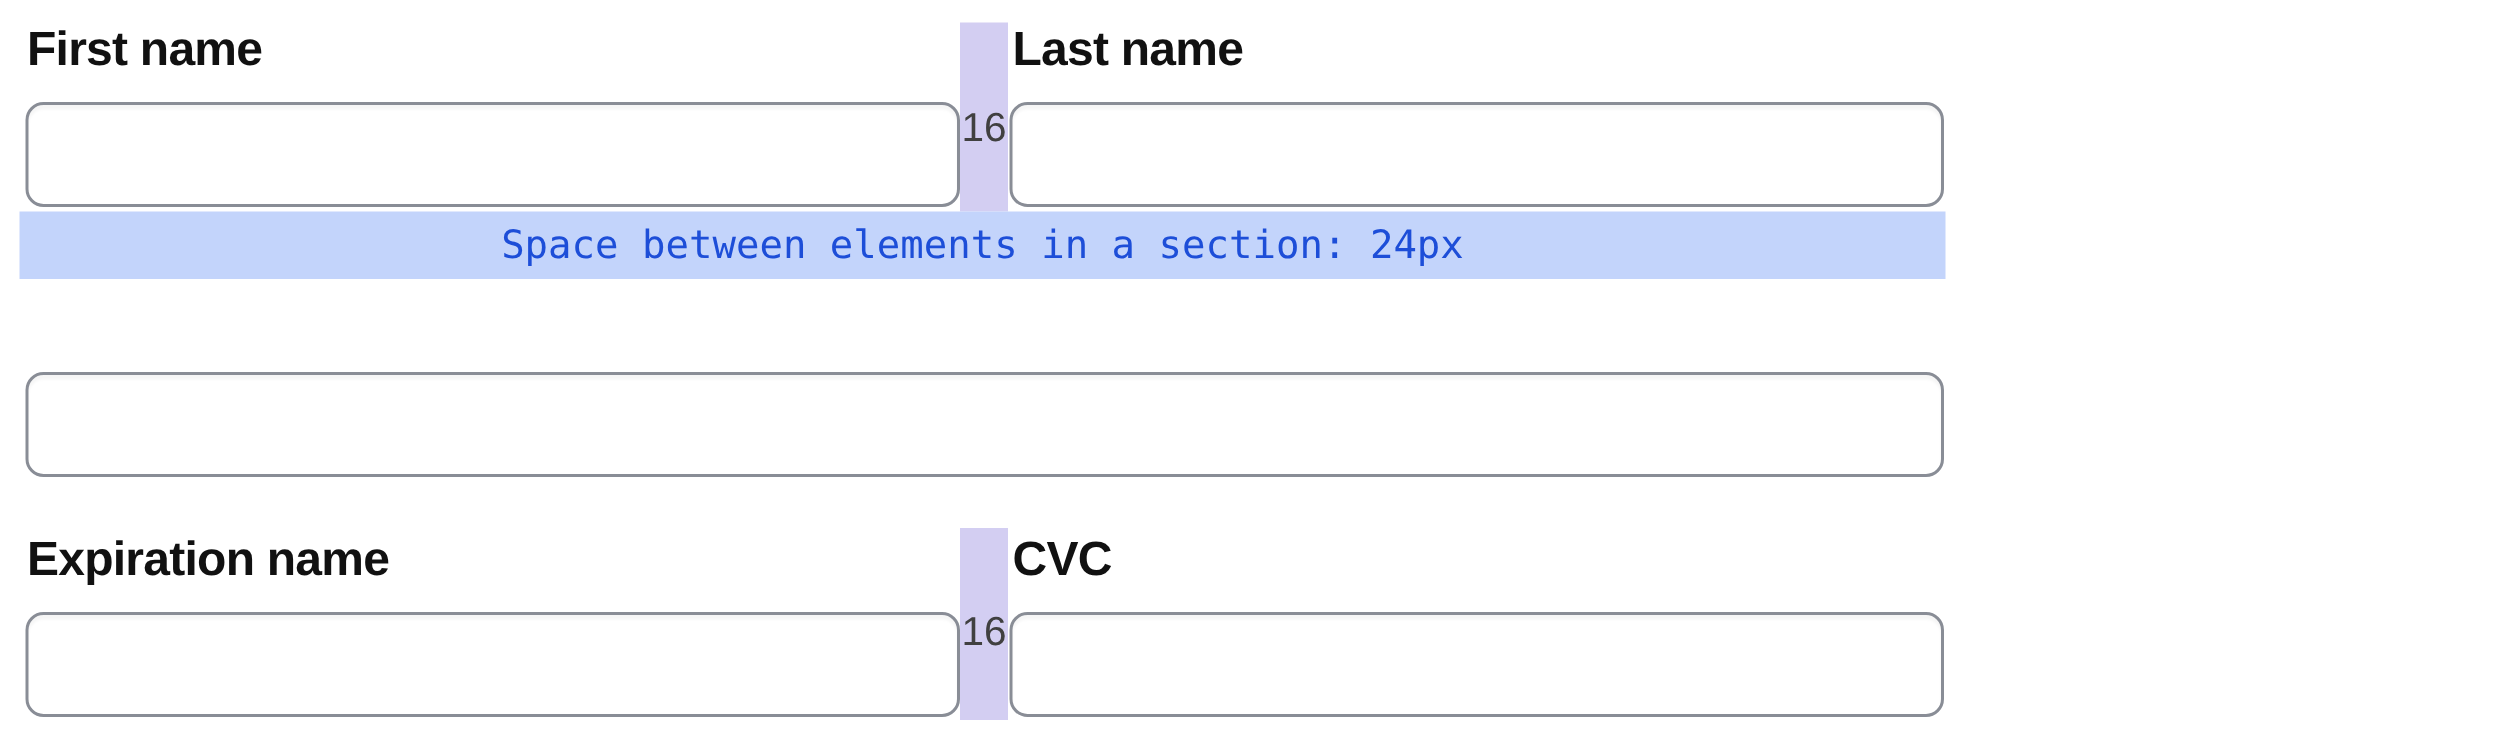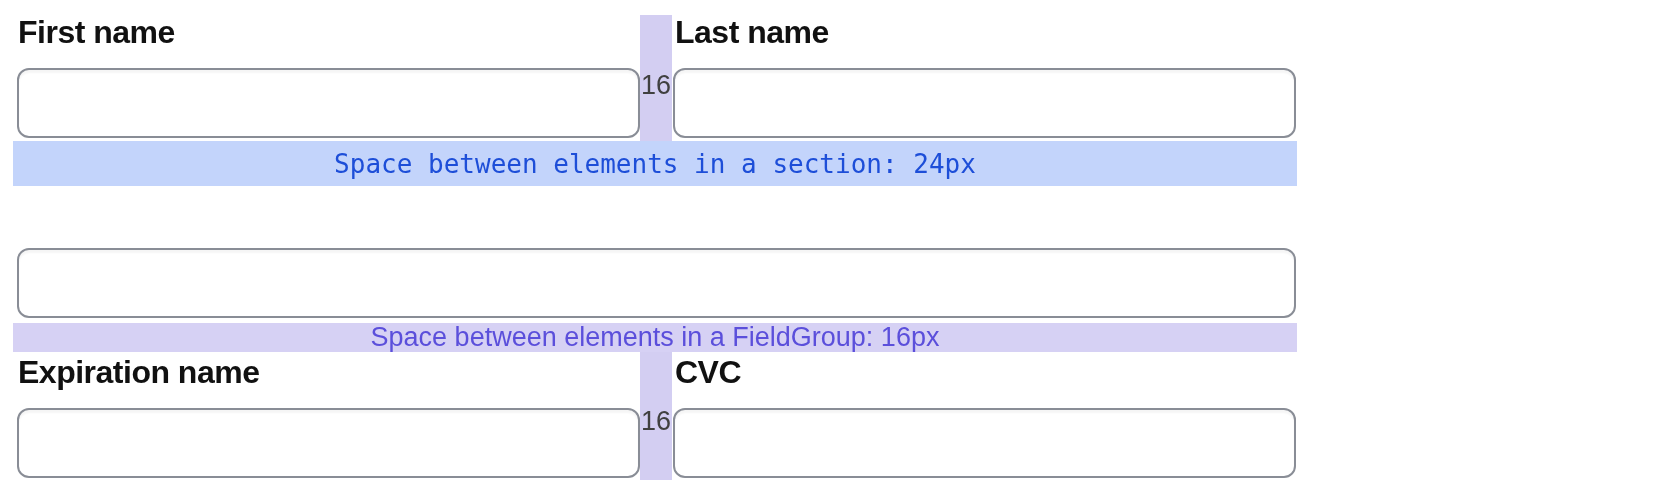--- a/index.html
+++ b/index.html
@@ -98,23 +98,20 @@
 
   <input class="text-input input-row1 col-right" type="text" value="" style="">
 
   <div class="band band-section">
     <span>Space between elements in a section: 24px</span>
   </div>
 
 
   <input class="text-input full-width" type="text" value="" style="">
 
-  <div class="band band-fieldgroup">
-    <span>Space between elements in a FieldGroup: 16px</span>
-  </div>
 
   <div class="field-label label-row3 label-col-left">Expiration name</div>
 
   <div class="field-label label-row3 label-col-right">CVC</div>
 
   <div class="gap-strip strip-row3"></div>
 
   <div class="gap-label gap-label-row3">16</div>
 
   <input class="text-input input-row3 col-left" type="text" value="" style="">

